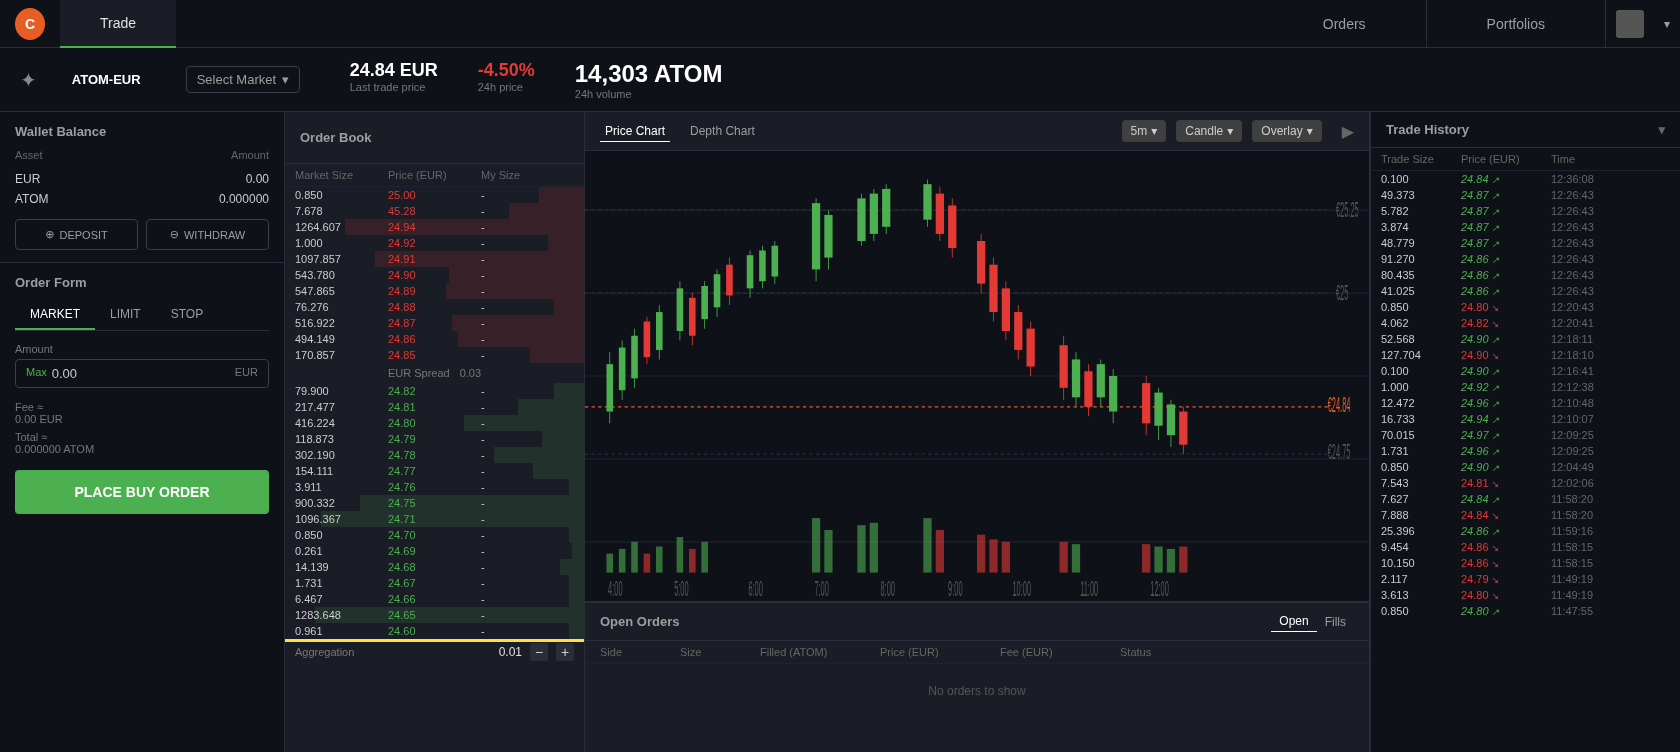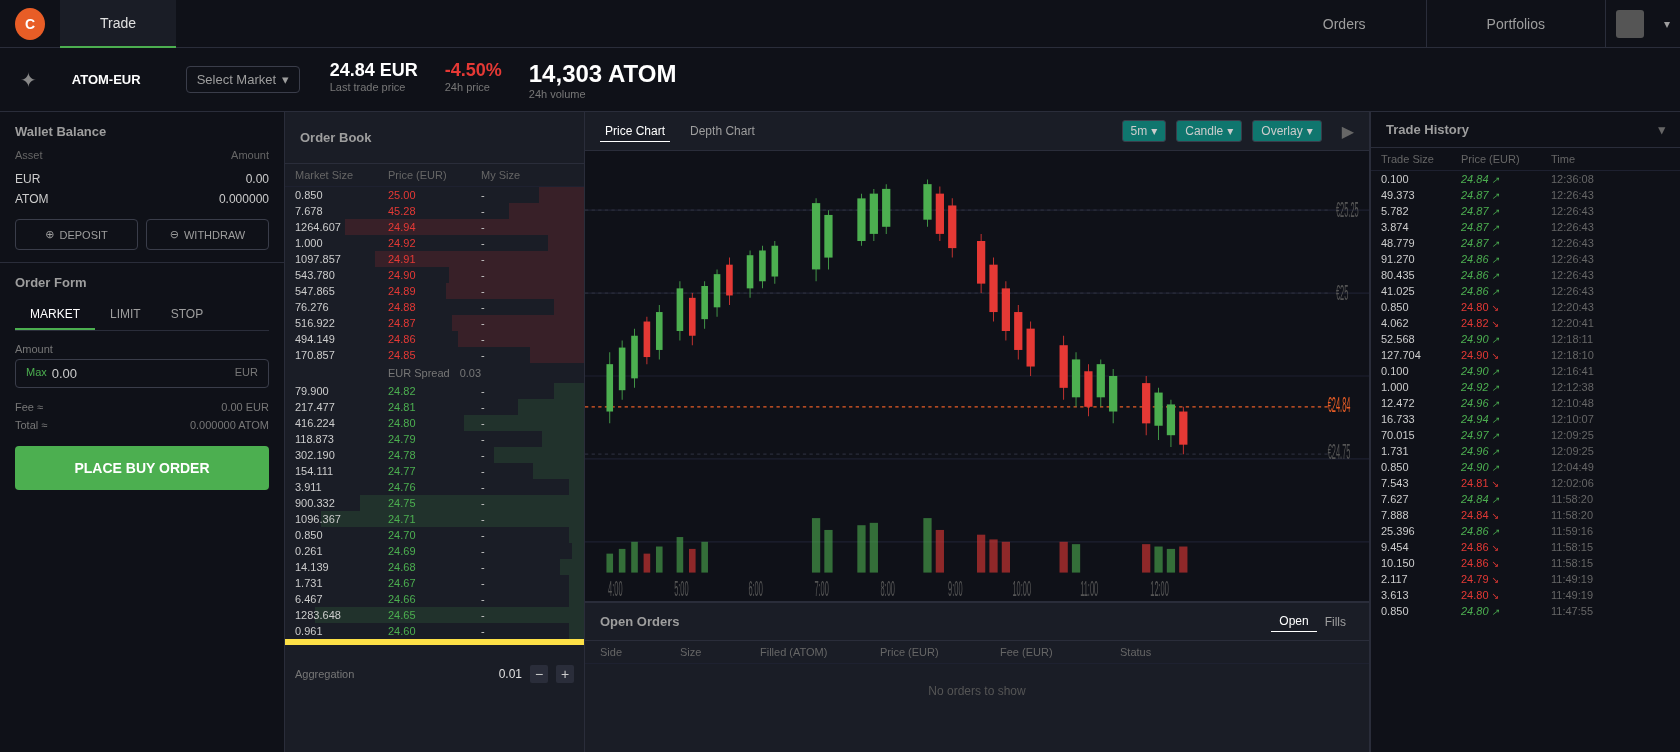--- a/index.html
+++ b/index.html
@@ -15,21 +15,21 @@
     .nav-portfolios { color: #9e9e9e; padding: 0 60px; height: 48px; display: flex; align-items: center; cursor: pointer; font-size: 14px; border-right: 1px solid #2a2d3a; }
     .nav-avatar { width: 48px; height: 48px; display: flex; align-items: center; justify-content: center; }
     .avatar-box { width: 28px; height: 28px; background: #555; border-radius: 3px; }
     .nav-dropdown { color: #9e9e9e; padding: 0 10px; cursor: pointer; }
 
     
     .header-bar { display: flex; align-items: center; height: 64px; background: #0f1118; border-bottom: 1px solid #2a2d3a; padding: 0 20px; gap: 30px; }
     .market-icon { color: #888; font-size: 20px; margin-right: 5px; }
     .market-name { font-size: 13px; font-weight: bold; color: #fff; margin-right: 15px; }
     .select-market-btn { display: flex; align-items: center; gap: 6px; color: #9e9e9e; cursor: pointer; font-size: 13px; border: 1px solid #3a3d4a; border-radius: 4px; padding: 5px 10px; background: transparent; }
-    .price-info { display: flex; gap: 27px; }
+    .price-info { display: flex; gap: 40px; margin-left: 20px; }
     .price-block { display: flex; flex-direction: column; }
     .price-main { font-size: 18px; font-weight: bold; color: #fff; }
     .price-label { font-size: 11px; color: #777; }
     .price-change { font-size: 18px; font-weight: bold; color: #e53935; }
     .price-volume { font-size: 24px; font-weight: bold; color: #fff; }
 
     
     .main-layout { display: flex; height: calc(752px - 48px - 64px); }
 
     
@@ -49,44 +49,44 @@
     .sell-tab { flex: 1; padding: 8px; background: #2a2d3a; color: #9e9e9e; border: none; cursor: pointer; border-radius: 0 3px 3px 0; font-size: 13px; }
     .order-type-tabs { display: flex; border-bottom: 1px solid #2a2d3a; margin-bottom: 12px; }
     .order-type-tab { padding: 7px 15px; color: #9e9e9e; cursor: pointer; font-size: 12px; }
     .order-type-tab.active { color: #fff; border-bottom: 2px solid #4caf50; }
     .form-group { margin-bottom: 10px; }
     .form-label { color: #777; font-size: 11px; margin-bottom: 4px; }
     .form-input-row { display: flex; border: 1px solid #3a3d4a; border-radius: 4px; padding: 6px 10px; }
     .form-input { background: transparent; border: none; color: #ccc; flex: 1; outline: none; font-size: 13px; }
     .form-input-suffix { color: #777; font-size: 11px; }
     .form-max-link { color: #4caf50; font-size: 11px; cursor: pointer; margin-right: 5px; }
-    .fee-row { display: flex; justify-content: space-between; color: #777; font-size: 11px; padding: 3px 0; }
+    .fee-row { display: flex; justify-content: space-between; color: #777; font-size: 11px; padding: 3px 0; flex-direction: column; }
     .place-order-btn { width: 100%; padding: 14px; background: #4caf50; color: white; border: none; border-radius: 4px; font-size: 14px; font-weight: bold; cursor: pointer; margin-top: 12px; }
     .order-book-section { width: 300px; border-right: 1px solid #2a2d3a; display: flex; flex-direction: column; }
 
     
     .panel-header { padding: 18px 15px; border-bottom: 1px solid #2a2d3a; font-size: 13px; color: #9e9e9e; font-weight: bold; }
     .ob-table-header { display: grid; grid-template-columns: 1fr 1fr 1fr; padding: 5px 10px; color: #666; font-size: 11px; border-bottom: 1px solid #1e2130; }
     .ob-row { display: grid; grid-template-columns: 1fr 1fr 1fr; padding: 2px 10px; font-size: 11px; position: relative; cursor: pointer; }
     .ob-row.sell-row .price-val { color: #e53935; }
     .ob-row.buy-row .price-val { color: #4caf50; }
     .ob-bar-sell { position: absolute; right: 0; top: 0; bottom: 0; background: rgba(229,57,53,0.15); z-index: 0; }
     .ob-bar-buy { position: absolute; right: 0; top: 0; bottom: 0; background: rgba(76,175,80,0.15); z-index: 0; }
     .ob-cell { position: relative; z-index: 1; color: #ccc; }
     .ob-spread-row { display: flex; justify-content: center; align-items: center; padding: 4px 10px; background: #1a1d26; color: #777; font-size: 11px; gap: 10px; }
-    .ob-footer { padding: 20px 10px; display: flex; align-items: center; justify-content: space-between; border-top: 6px solid #fde047; }
+    .ob-footer { padding: 1px 10px; display: flex; align-items: center; justify-content: space-between; border-top: 3px solid #fde047; }
     .ob-agg { color: #777; font-size: 11px; display: flex; align-items: center; gap: 8px; }
     .ob-agg-btn { width: 18px; height: 18px; background: #2a2d3a; border: none; color: #ccc; cursor: pointer; border-radius: 2px; font-size: 14px; display: flex; align-items: center; justify-content: center; }
 
     
     .chart-section { flex: 1; border-bottom: 1px solid #2a2d3a; display: flex; flex-direction: column; }
     .chart-header { display: flex; align-items: center; padding: 8px 15px; border-bottom: 1px solid #2a2d3a; gap: 10px; }
     .chart-tab { color: #9e9e9e; font-size: 12px; cursor: pointer; padding: 3px 5px; }
     .chart-tab.active { color: #fff; border-bottom: 1px solid #fff; }
-    .chart-select { display: flex; align-items: center; gap: 4px; background: #0f766e; border: 1px solid #3a3d4a; border-radius: 3px; padding: 3px 8px; cursor: pointer; color: #ccc; font-size: 12px; }
+    .chart-select { display: flex; align-items: center; gap: 4px; background: #404040; border: 1px solid #3a3d4a; border-radius: 3px; padding: 3px 8px; cursor: pointer; color: #ccc; font-size: 12px; }
     .chart-body { flex: 1; background: #0f1118; position: relative; overflow: hidden; }
 
     
     .chart-svg { width: 100%; height: 100%; }
 
     
     .open-orders-section { height: 150px; border-top: 1px solid #2a2d3a; }
     .oo-header { display: flex; align-items: center; padding: 8px 15px; border-bottom: 1px solid #2a2d3a; gap: 0; }
     .oo-title { font-size: 13px; color: #9e9e9e; font-weight: bold; flex: 1; }
     .oo-tab { color: #9e9e9e; font-size: 12px; cursor: pointer; padding: 3px 8px; }

